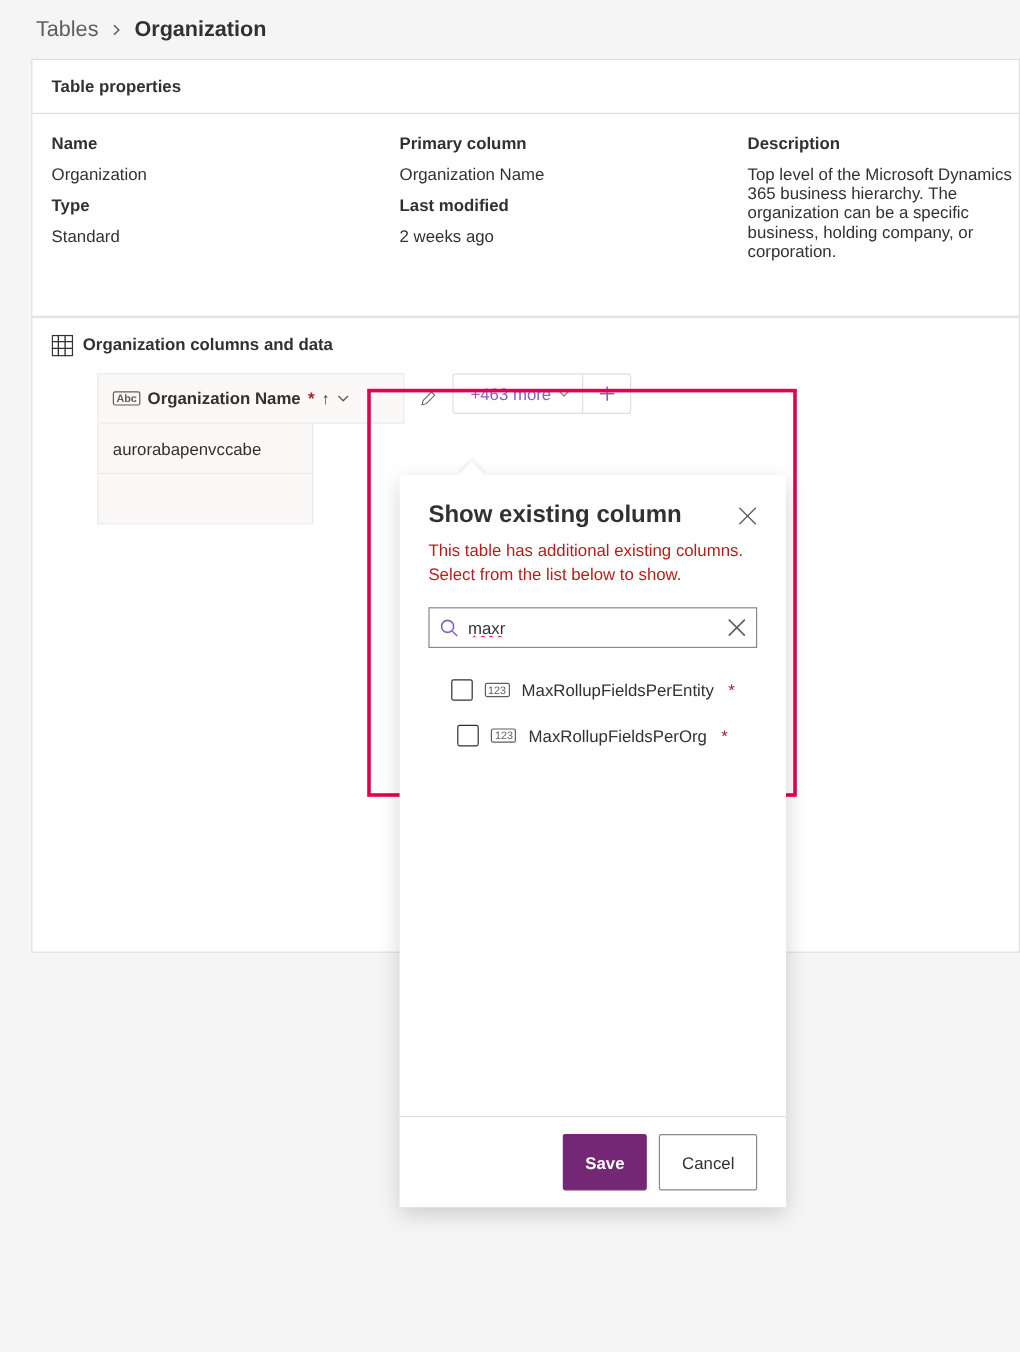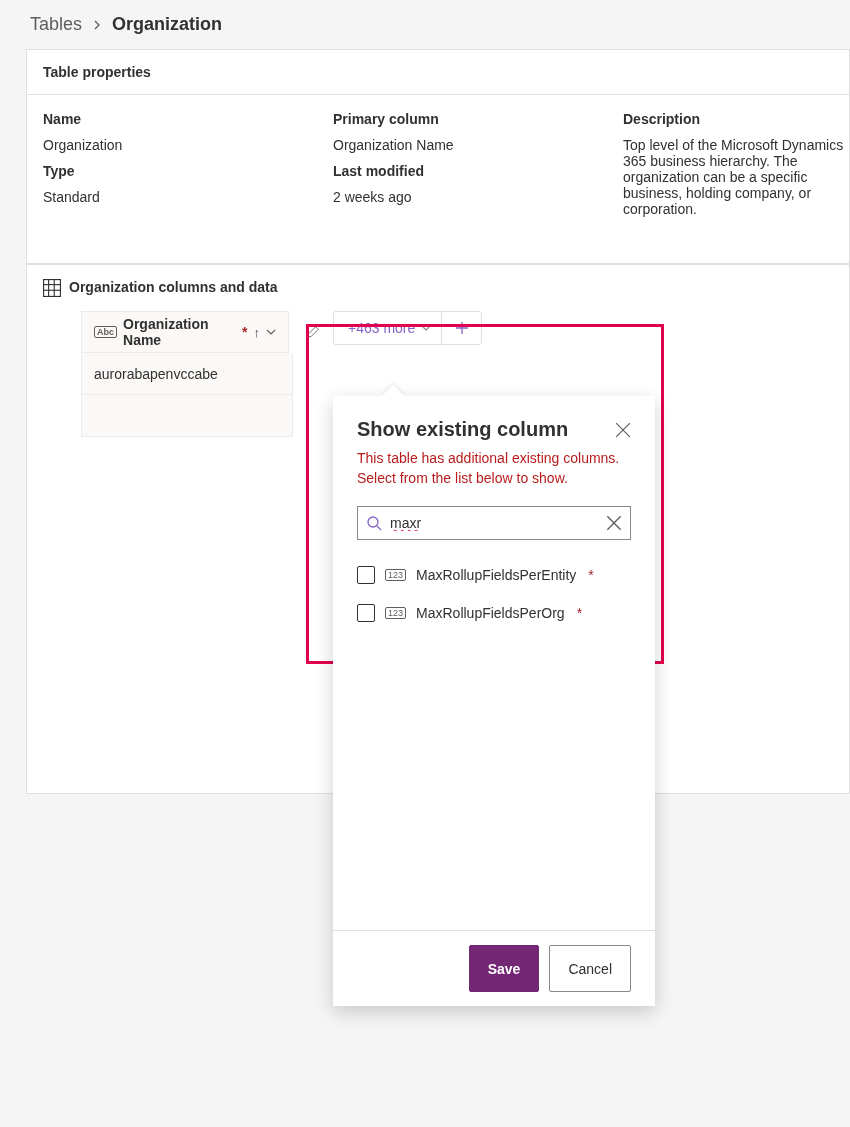--- a/index.html
+++ b/index.html
@@ -71,21 +71,21 @@
     .col-header-cell {
       display: inline-flex;
       align-items: center;
       gap: 6px;
       height: 42px;
       padding: 0 12px;
       background: #faf9f8;
       border: 1px solid #edebe9;
       font-weight: 600;
       font-size: 14px;
-      width: 208px;
+      width: 256px;
     }
     .col-header-cell .req { color: #a4262c; }
     .col-header-cell .type-icon {
       font-size: 9px;
       border: 1px solid #605e5c;
       border-radius: 2px;
       padding: 0 2px;
       color: #605e5c;
     }
     .sort-arrow { font-size: 13px; }
@@ -100,21 +100,21 @@
     }
 
     .data-row {
       height: 42px;
       display: flex;
       align-items: center;
       padding: 0 12px;
       background: #faf9f8;
       border: 1px solid #edebe9;
       border-top: none;
-      width: 212px;
+      width: 180px;
     }
     .grid-left { display: inline-block; }
 
     .more-btn {
       display: inline-flex;
       align-items: center;
       height: 34px;
       border: 1px solid #e1dfdd;
       border-radius: 3px;
       background: #fff;
@@ -184,20 +184,21 @@
       color:#323130;
       text-decoration: underline wavy #e3004f;
       text-decoration-thickness: 1px;
     }
     .search-clear { width:12px; height:12px; cursor:pointer; color:#605e5c; }
 
     .opt-list { margin-top: 16px; }
     .opt {
       display:flex; align-items:center; gap:10px;
       height: 38px;
+      justify-content: center;
     }
     .opt .cb {
       width:18px; height:18px; border:1px solid #323130;
       border-radius:2px; flex:none;
     }
     .opt .num-icon {
       font-size: 9px;
       border: 1px solid #605e5c;
       border-radius: 2px;
       padding: 0 2px;

